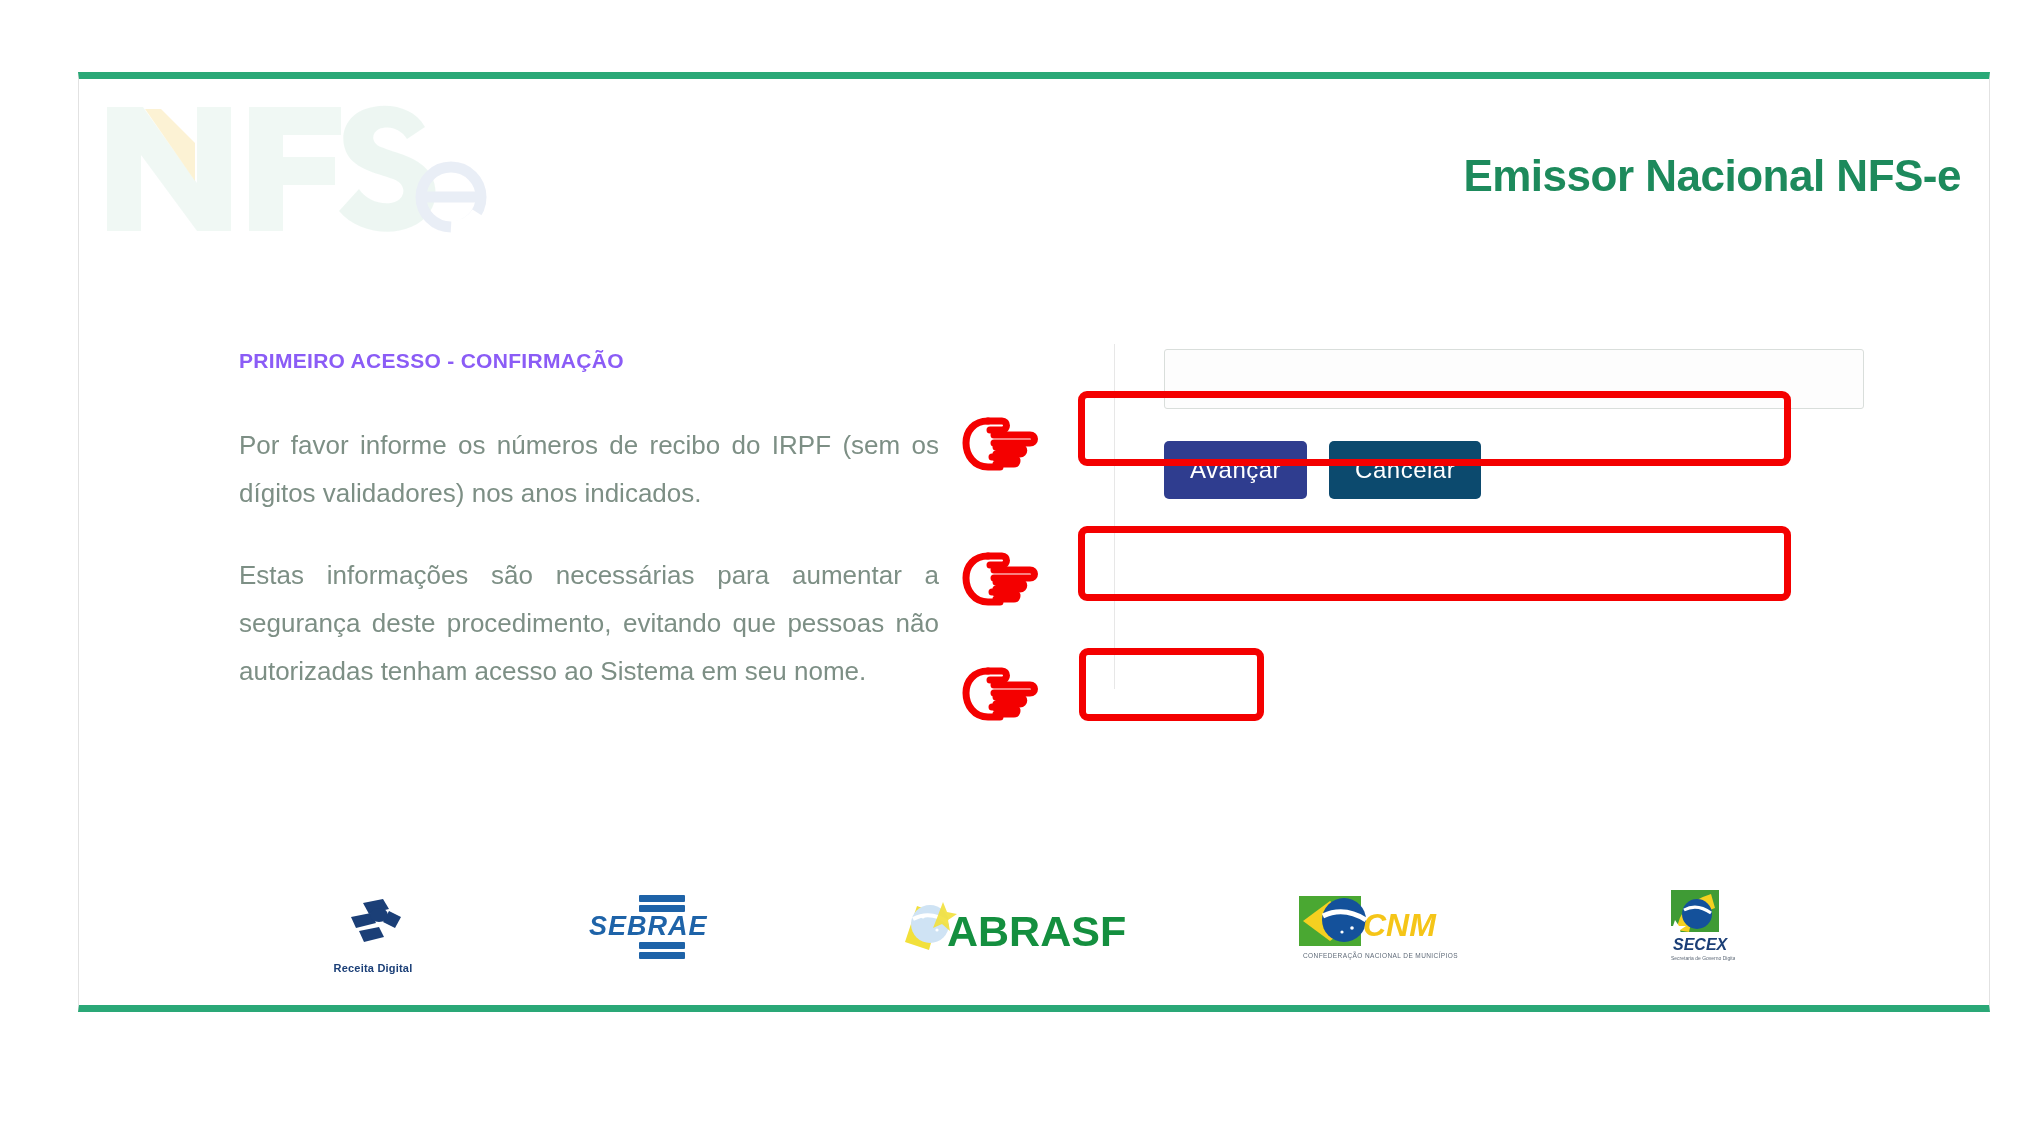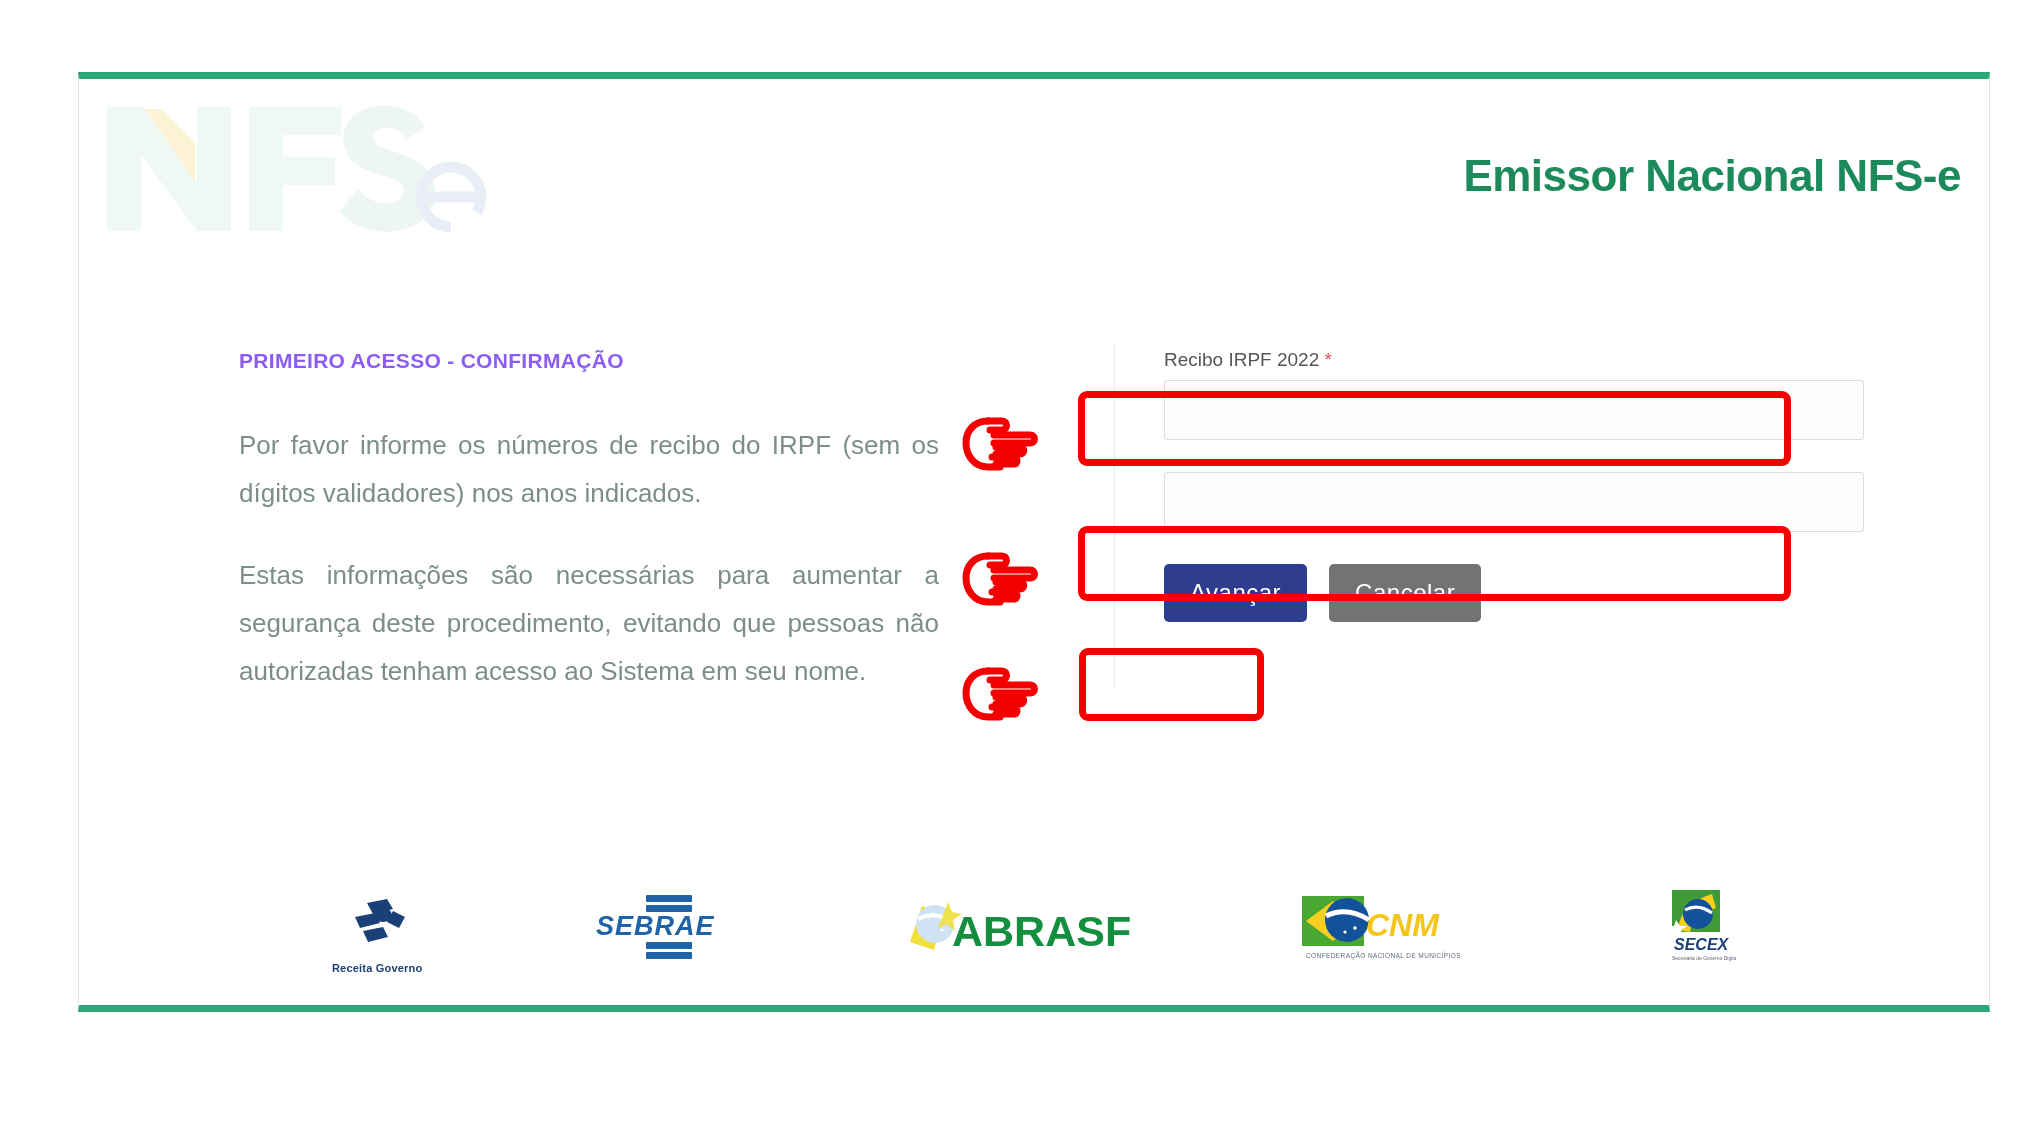--- a/index.html
+++ b/index.html
@@ -130,21 +130,21 @@
     border-radius: 5px;
     font-family: Liberation Sans, sans-serif;
     font-size: 24px;
     color: #ffffff;
     padding: 0 26px;
     height: 58px;
     cursor: pointer;
     letter-spacing: 0.5px;
   }
   .btn-primary { background: #2f3d8f; }
-  .btn-secondary { background: #737373; }
+  .btn-secondary { background: #0c4a6e; }
 
   
   .annot-box {
     position: absolute;
     border: 7px solid #f40000;
     border-radius: 9px;
     box-sizing: border-box;
     pointer-events: none;
   }
   #annot-field-2022 { left: 1078px; top: 391px; width: 713px; height: 75px; }
@@ -214,27 +214,20 @@
       <div class="left-col">
         <div class="section-heading">PRIMEIRO ACESSO - CONFIRMAÇÃO</div>
         <p class="para">Por favor informe os números de recibo do IRPF (sem os dígitos validadores) nos anos indicados.</p>
         <p class="para">Estas informações são necessárias para aumentar a segurança deste procedimento, evitando que pessoas não autorizadas tenham acesso ao Sistema em seu nome.</p>
       </div>
 
       <div class="divider"></div>
 
       <div class="right-col">
 
-        <div class="field-block">
-          <div class="field-label">
-            <span>Recibo IRPF 2022</span>
-            <span class="req-star">*</span>
-          </div>
-          <input class="text-input" type="text" placeholder="" style="">
-        </div>
 
         <div class="field-block">
           <input class="text-input" type="text" placeholder="" style="">
         </div>
 
         <div class="btn-row">
           <button class="btn btn-primary">Avançar</button>
           <button class="btn btn-secondary">Cancelar</button>
         </div>
 
@@ -246,21 +239,21 @@
       <div class="flogo">
         <svg width="80" height="64" viewBox="0 0 80 64">
           <g fill="#1b3f77">
             <path d="M30 8 L50 4 L56 14 L36 19 Z"></path>
             <path d="M56 16 L68 22 L62 33 L50 27 Z"></path>
             <path d="M18 22 L38 18 L43 28 L23 33 Z"></path>
             <path d="M26 36 L46 32 L51 42 L31 47 Z"></path>
             <ellipse cx="46" cy="20" rx="9" ry="7"></ellipse>
           </g>
         </svg>
-        <div class="flogo-caption">Receita Governo</div>
+        <div class="flogo-caption">Receita Digital</div>
       </div>
 
       <div class="flogo">
         <svg width="150" height="72" viewBox="0 0 150 72">
           <g fill="#1e63a8">
             <rect x="58" y="4" width="46" height="7" rx="1"></rect>
             <rect x="58" y="14" width="46" height="7" rx="1"></rect>
             <rect x="58" y="51" width="46" height="7" rx="1"></rect>
             <rect x="58" y="61" width="46" height="7" rx="1"></rect>
           </g>

